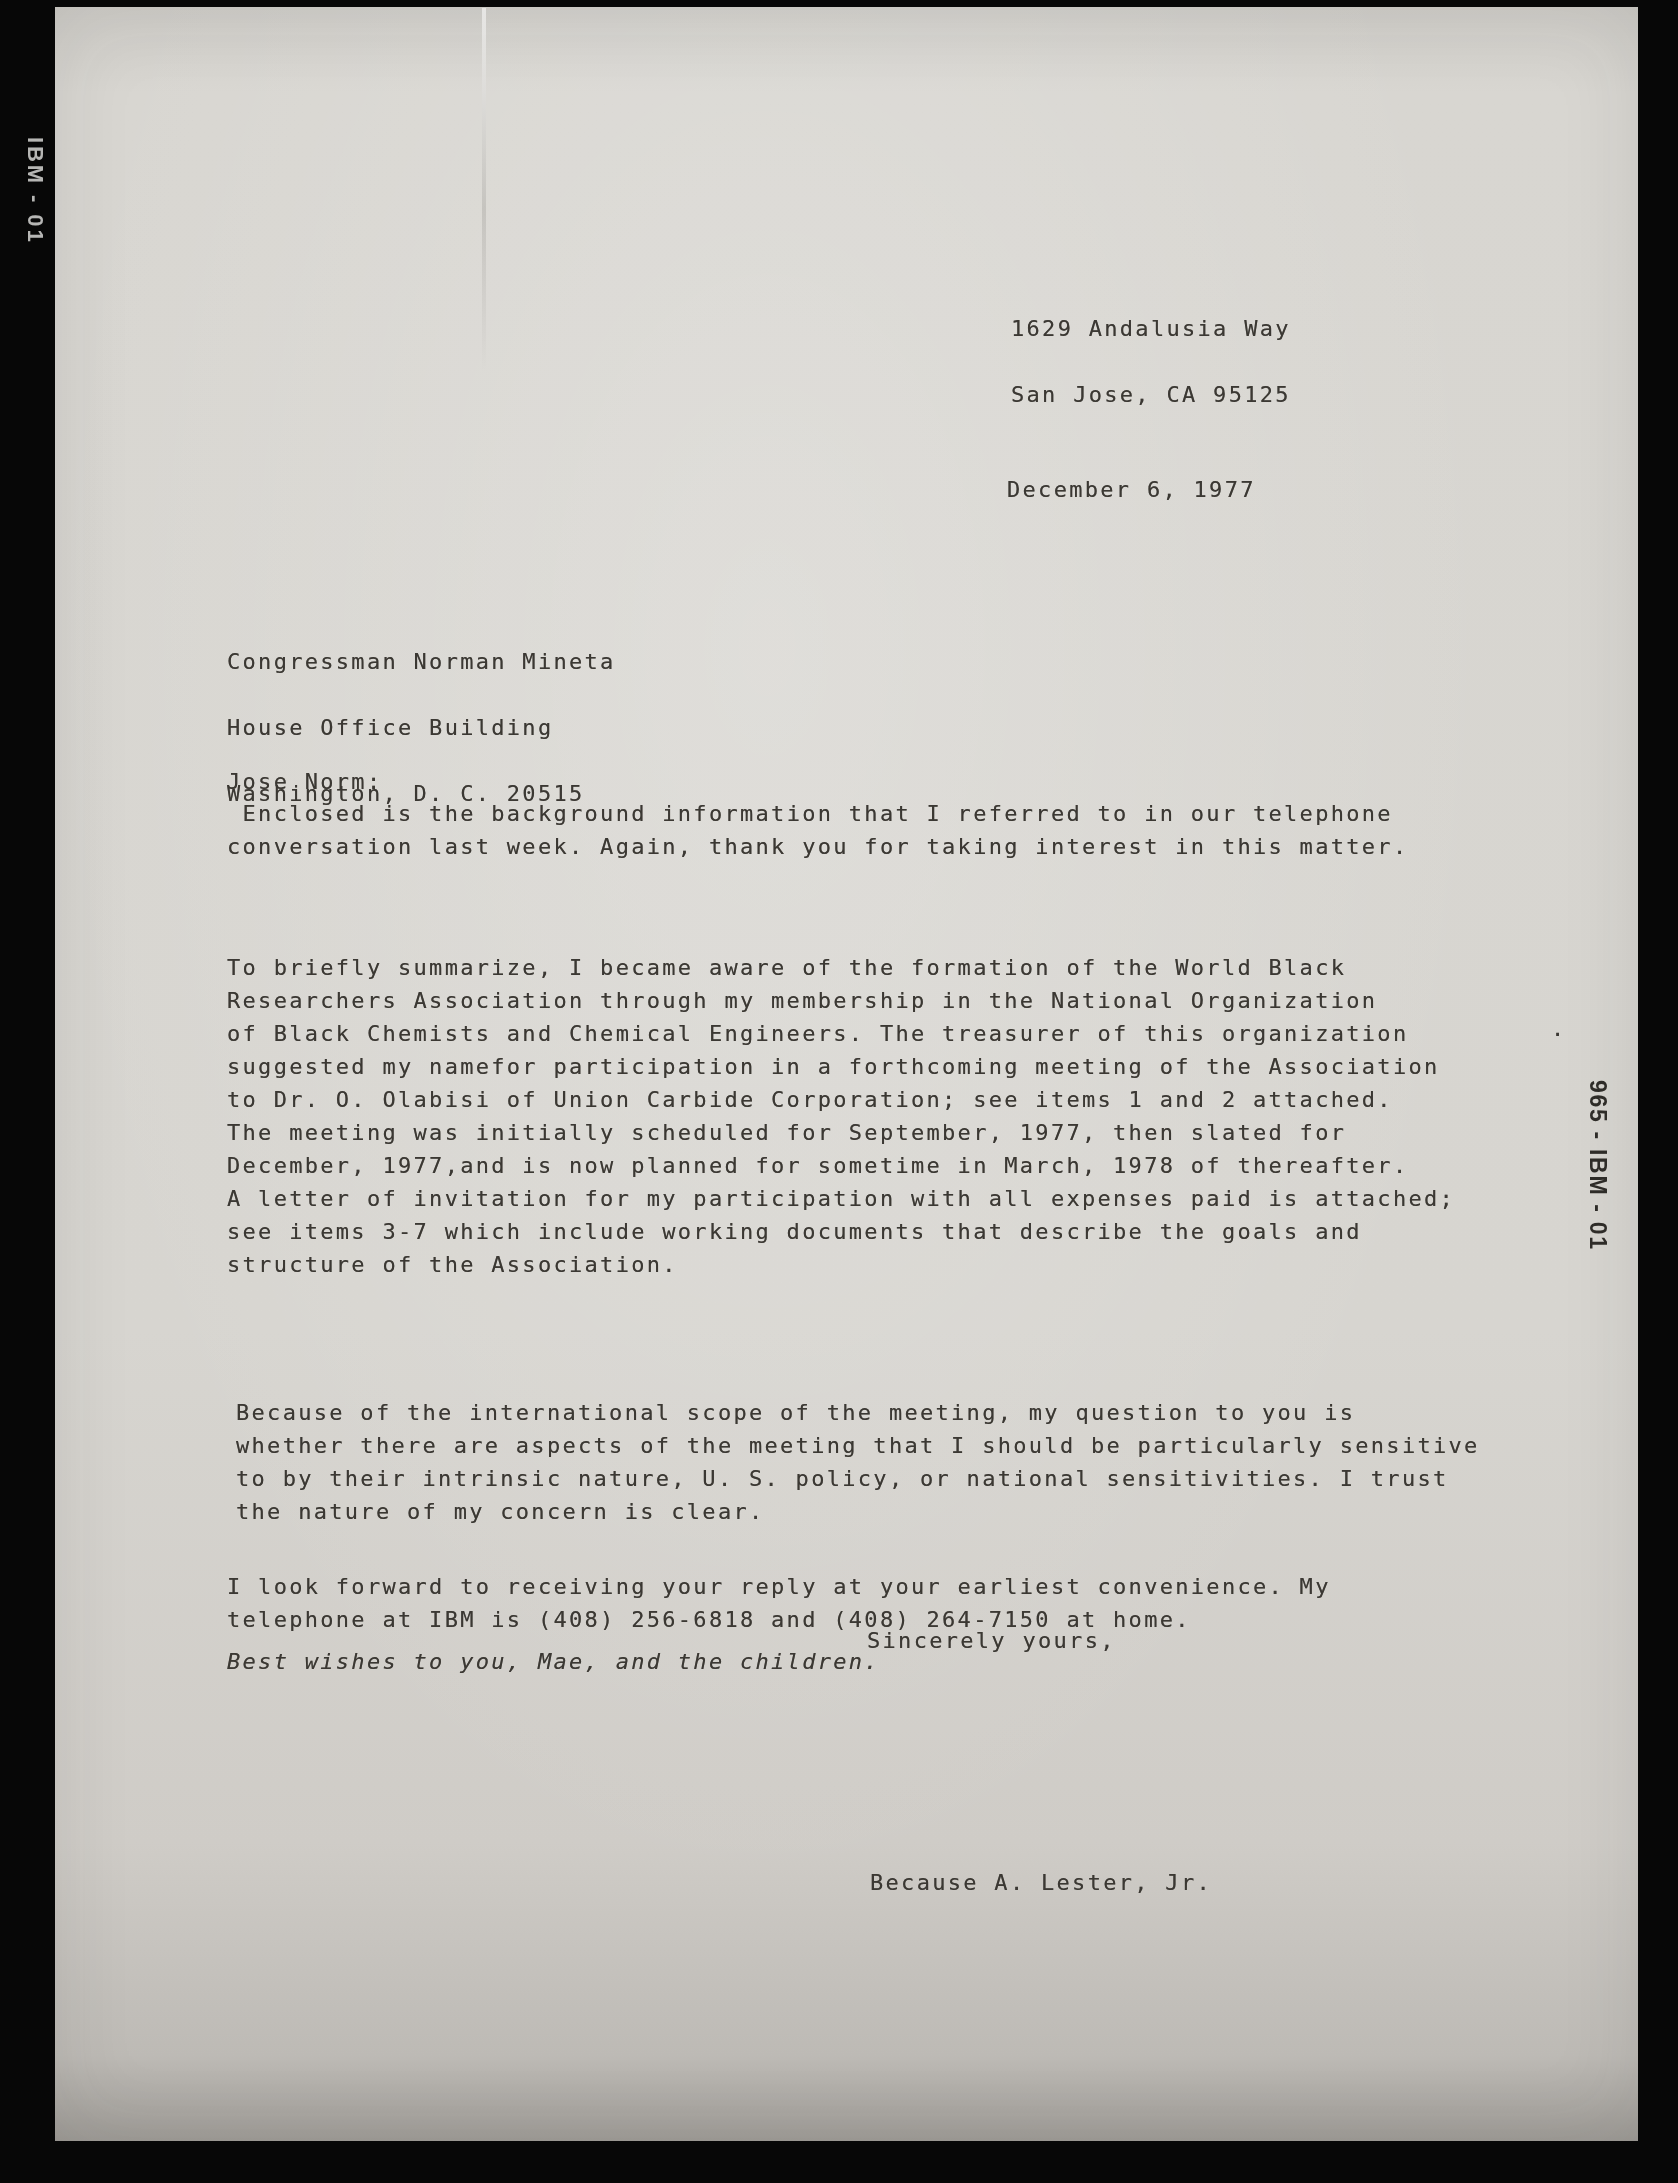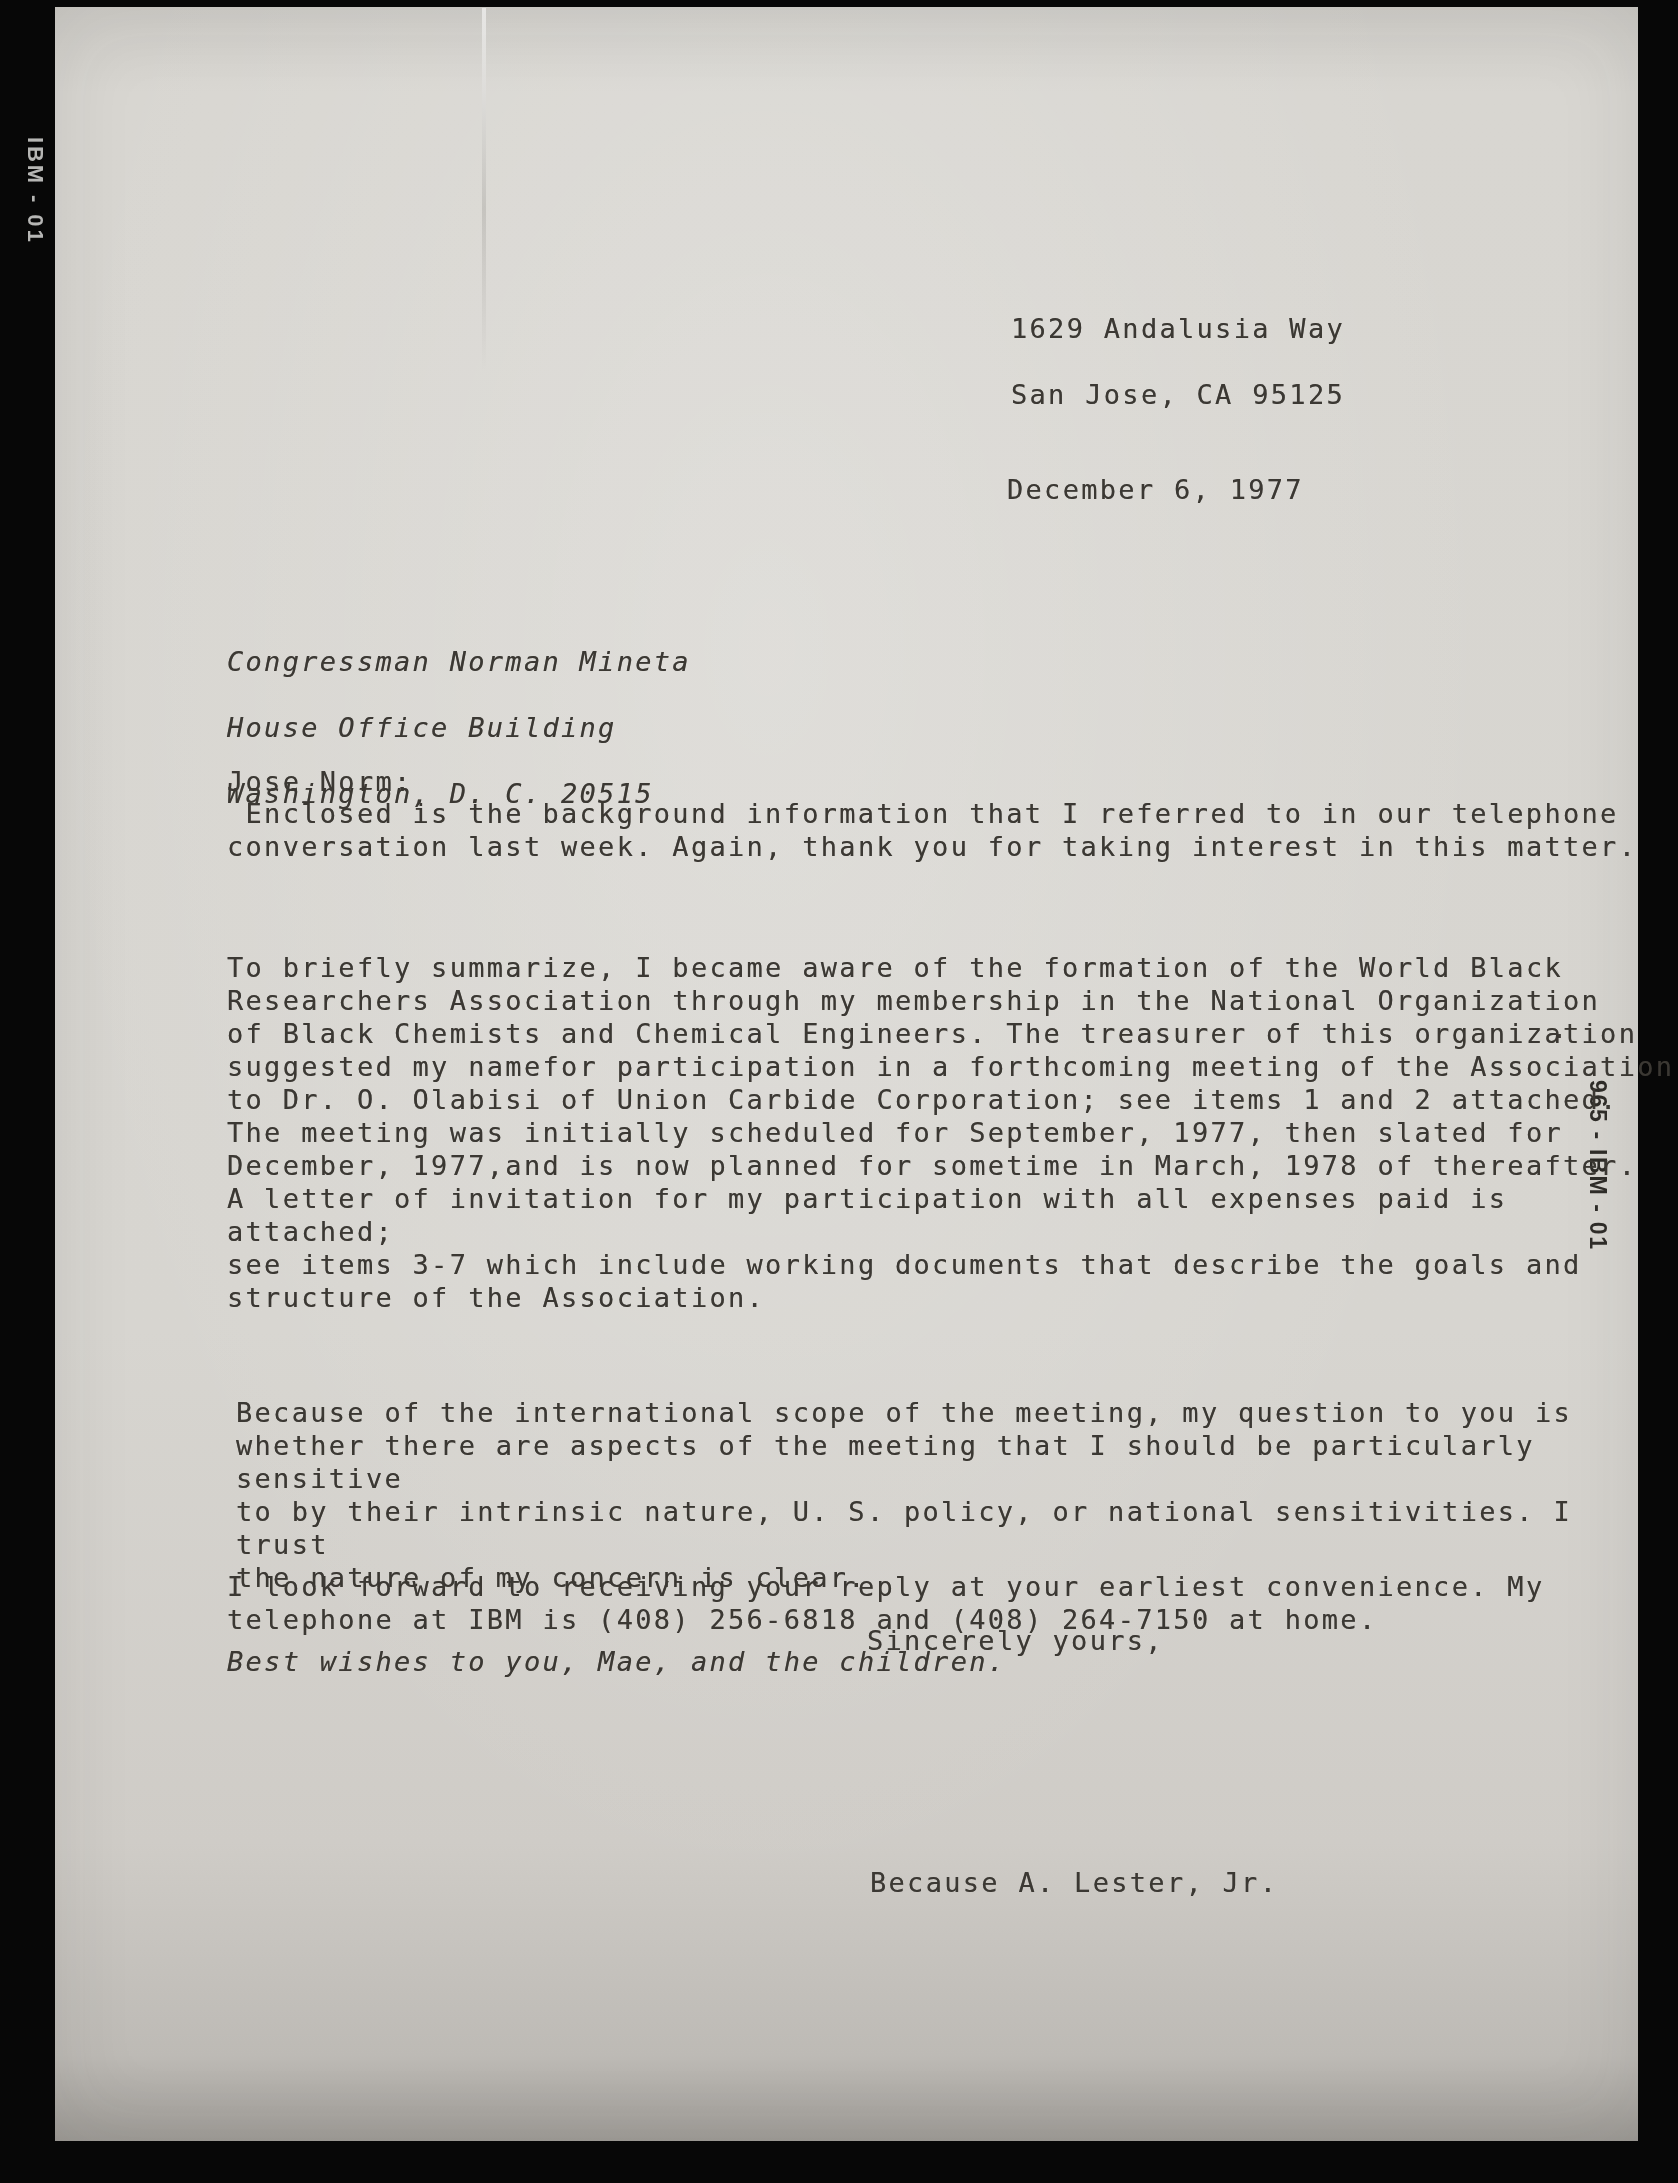--- a/index.html
+++ b/index.html
@@ -17,21 +17,21 @@
       linear-gradient(180deg,#cfcdc8 0%, #d8d6d1 4%, #d7d5d0 62%, #cfccc7 86%, #bdbab5 96%, #a09d98 100%);
     box-shadow:inset 0 0 82px rgba(40,38,35,0.10);
   }
   .crease{
     position:absolute;left:482px;top:8.2px;width:4.1px;height:364px;
     background:linear-gradient(180deg,rgba(255,255,255,0.55),rgba(120,118,114,0.22) 55%,rgba(255,255,255,0));
   }
   .txt{
     position:absolute;
     color:#3b3833;
-    font-size:27px;
+    font-size:22px;
     line-height:33px;
     letter-spacing:2.3px;
     white-space:pre-line;
     text-shadow:0 0 0.6px rgba(59,56,51,0.55);
   }
   .stamp{
     position:absolute;
     transform:rotate(90deg);
     transform-origin:left top;
     font-family:"Liberation Sans","DejaVu Sans",sans-serif;
@@ -47,21 +47,21 @@
   }
   .stamp-right{
     left:1611px;top:1080px;
     color:#2e2c28;
     font-size:23px;
     letter-spacing:1.7px;
   }
   
   .b-sender{left:1011px;top:279px;}
   .b-date{left:1007px;top:473px;}
-  .b-recipient{left:227px;top:612px;font-style:italic;}
+  .b-recipient{left:227px;top:612px;}
   .b-salutation{left:227px;top:765px;}
   .b-p1{left:227px;top:797px;text-align:center;}
   .b-p2{left:227px;top:951px;}
   .b-p3{left:236px;top:1360px;margin-top:36px;}
   .b-p4{left:227px;top:1526px;margin-top:44px;}
   .b-p5{left:227px;top:1645px;font-style:italic;}
   .b-closing{left:867px;top:1624px;}
   .b-signature{left:870px;top:1866px;}
   .b-dot{left:1551px;top:1012px;}
 </style>

